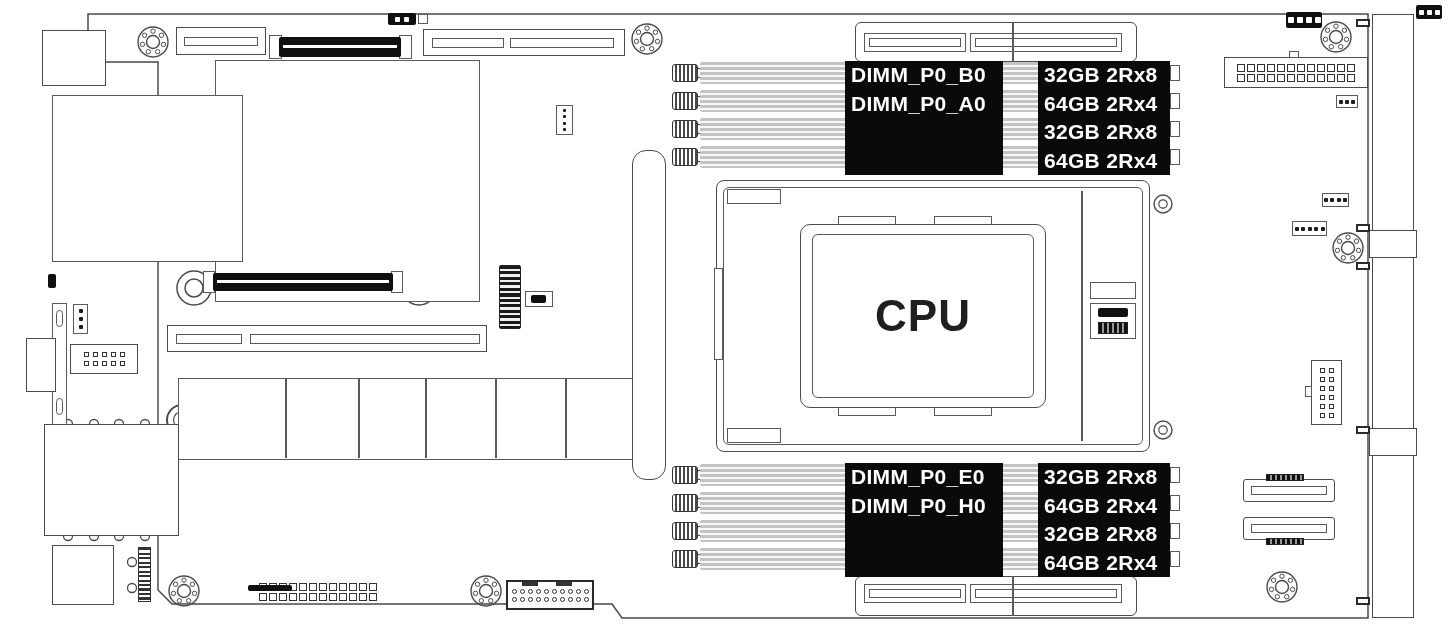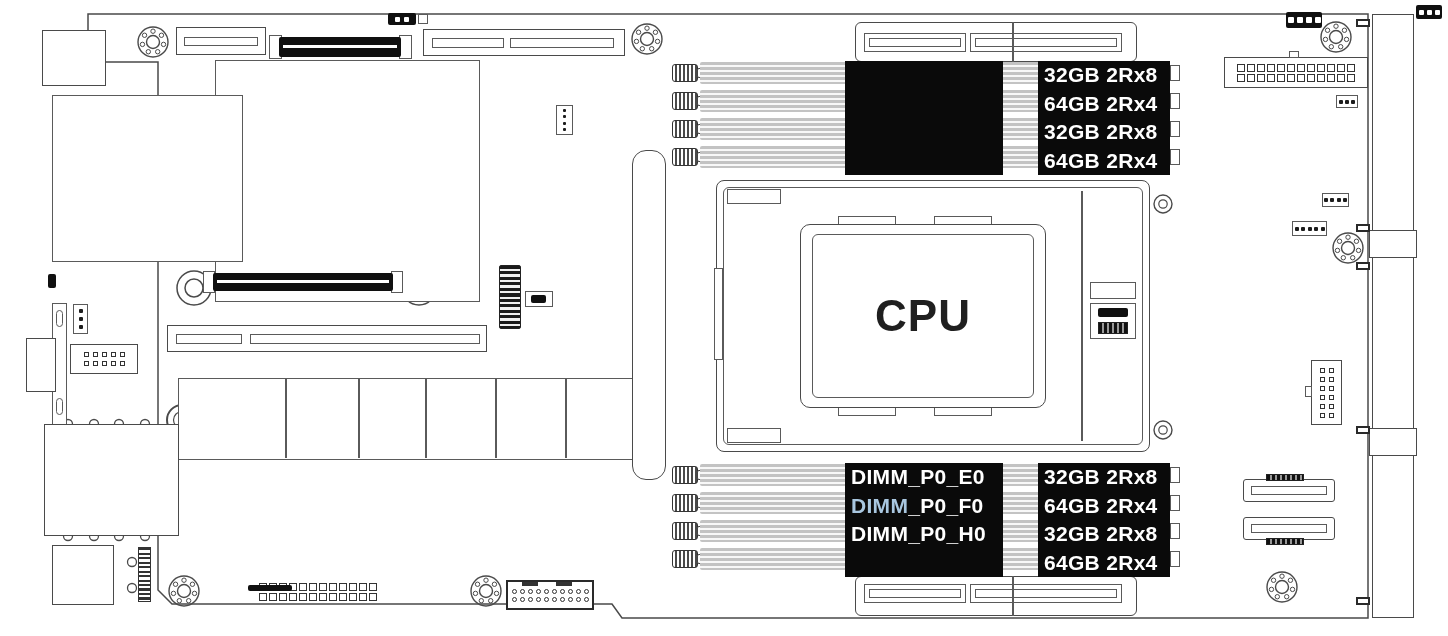--- a/index.html
+++ b/index.html
@@ -559,20 +559,22 @@
       <div class="abs thin" style="left: 1170px; top: 93px; width: 10px; height: 16px;"></div>
       <div class="abs dimm-latch" style="left: 672px; top: 120px; width: 26px; height: 18px;"></div>
       <div class="abs dimm-arm" style="left: 697px; top: 124px; width: 17px; height: 10px;"></div>
       <div class="abs dimm-slot" style="left: 700px; top: 118px; width: 470px; height: 22px;"></div>
       <div class="abs thin" style="left: 1170px; top: 121px; width: 10px; height: 16px;"></div>
       <div class="abs dimm-latch" style="left: 672px; top: 148px; width: 26px; height: 18px;"></div>
       <div class="abs dimm-arm" style="left: 697px; top: 152px; width: 17px; height: 10px;"></div>
       <div class="abs dimm-slot" style="left: 700px; top: 146px; width: 470px; height: 22px;"></div>
       <div class="abs thin" style="left: 1170px; top: 149px; width: 10px; height: 16px;"></div>
       <div class="abs lbl" style="left: 845px; top: 61px; width: 158px; height: 114px;">
+        <div class="line"><span>DIMM_P0_B0</span></div>
+        <div class="line"><span>DIMM_P0_A0</span></div>
       </div>
       <div class="abs lbl" style="left: 1038px; top: 61px; width: 132px; height: 114px;">
         <div class="line"><span>32GB 2Rx8</span></div>
         <div class="line"><span>64GB 2Rx4</span></div>
         <div class="line"><span>32GB 2Rx8</span></div>
         <div class="line"><span>64GB 2Rx4</span></div>
       </div>
       <div class="abs dimm-latch" style="left: 672px; top: 466px; width: 26px; height: 18px;"></div>
       <div class="abs dimm-arm" style="left: 697px; top: 470px; width: 17px; height: 10px;"></div>
       <div class="abs dimm-slot" style="left: 700px; top: 464px; width: 470px; height: 22px;"></div>
@@ -584,21 +586,20 @@
       <div class="abs dimm-latch" style="left: 672px; top: 522px; width: 26px; height: 18px;"></div>
       <div class="abs dimm-arm" style="left: 697px; top: 526px; width: 17px; height: 10px;"></div>
       <div class="abs dimm-slot" style="left: 700px; top: 520px; width: 470px; height: 22px;"></div>
       <div class="abs thin" style="left: 1170px; top: 523px; width: 10px; height: 16px;"></div>
       <div class="abs dimm-latch" style="left: 672px; top: 550px; width: 26px; height: 18px;"></div>
       <div class="abs dimm-arm" style="left: 697px; top: 554px; width: 17px; height: 10px;"></div>
       <div class="abs dimm-slot" style="left: 700px; top: 548px; width: 470px; height: 22px;"></div>
       <div class="abs thin" style="left: 1170px; top: 551px; width: 10px; height: 16px;"></div>
       <div class="abs lbl" style="left: 845px; top: 463px; width: 158px; height: 114px;">
         <div class="line"><span>DIMM_P0_E0</span></div>
-        <div class="line"><span class="hl">DIMM</span><span>_P0_F0</span></div>
         <div class="line"><span>DIMM_P0_H0</span></div>
       </div>
       <div class="abs lbl" style="left: 1038px; top: 463px; width: 132px; height: 114px;">
         <div class="line"><span>32GB 2Rx8</span></div>
         <div class="line"><span>64GB 2Rx4</span></div>
         <div class="line"><span>32GB 2Rx8</span></div>
         <div class="line"><span>64GB 2Rx4</span></div>
       </div>
     </div>
 </div>

